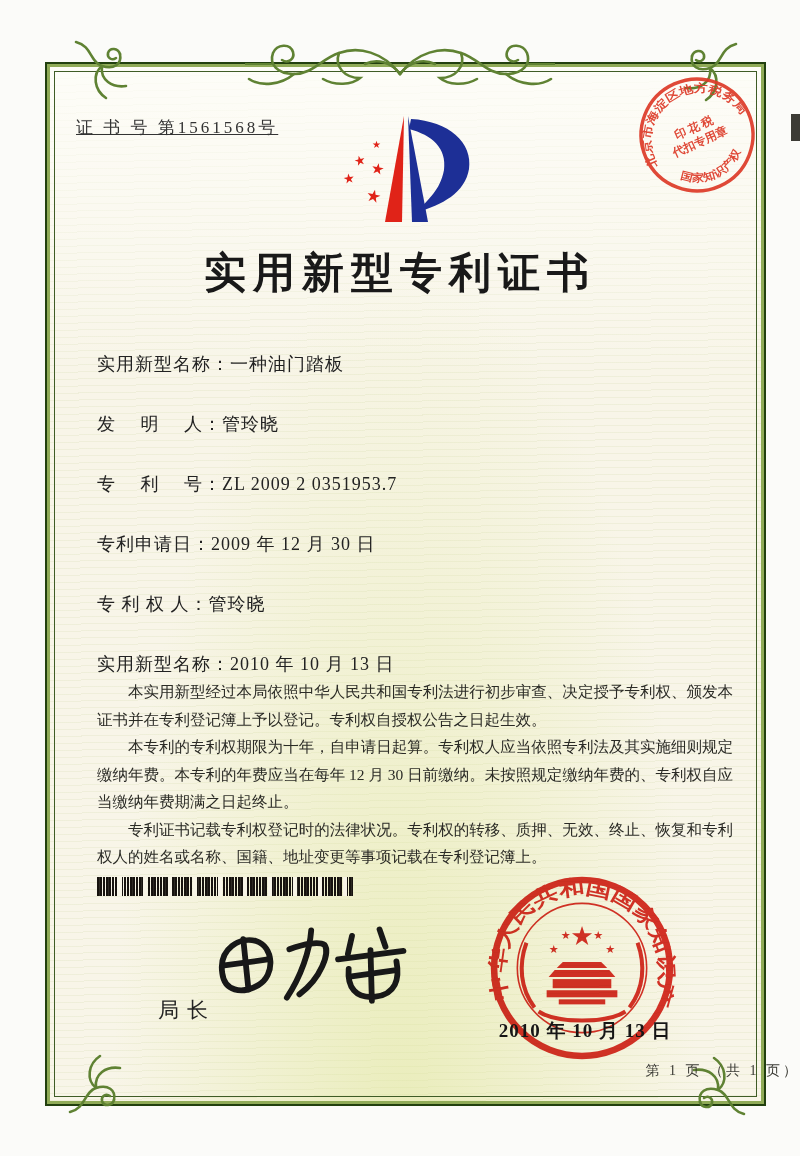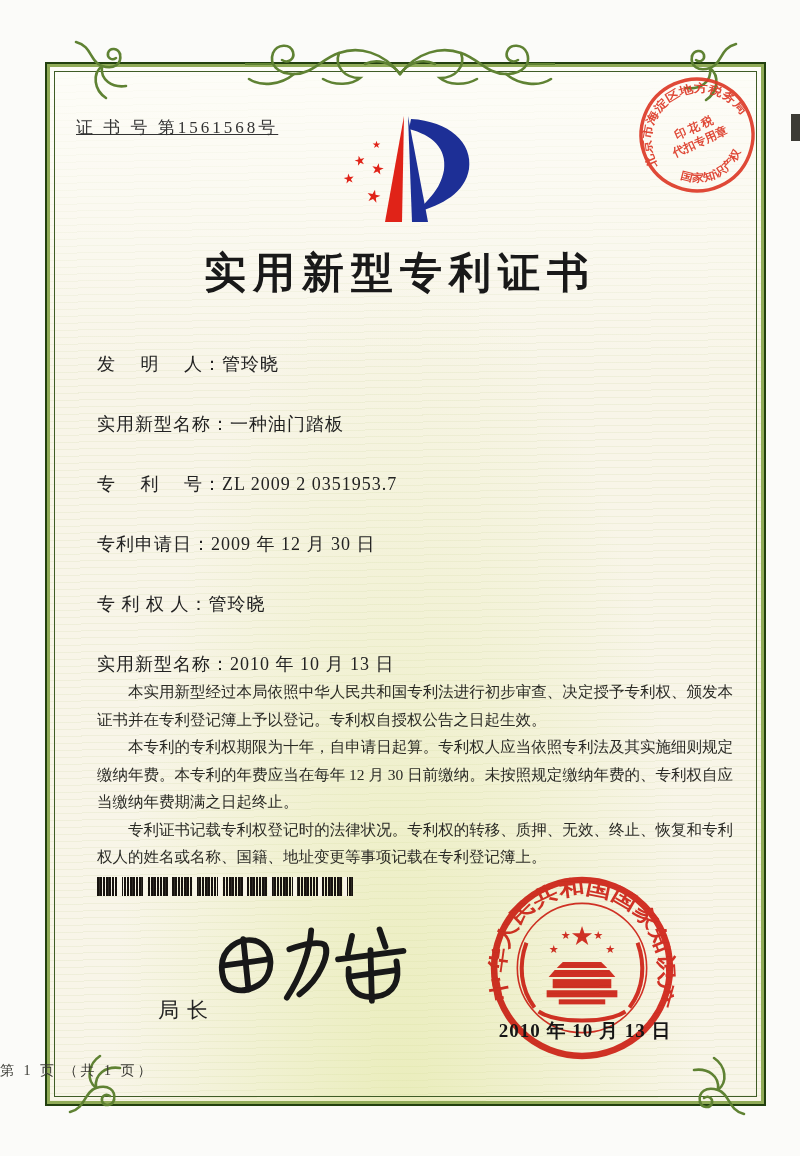--- a/index.html
+++ b/index.html
@@ -61,21 +61,21 @@
   .sig-title { position:absolute; left:158px; top:960px; font-size:21px; letter-spacing:8px; color:#222;margin-top:36px; }
   .signature { position:absolute; left:212px; top:922px; transform:rotate(-3deg); }
   
   .tax-stamp { position:absolute; left:636px; top:74px; width:122px; height:122px;
                transform:rotate(-24deg); opacity:0.92; }
   .seal { position:absolute; left:486px; top:872px; width:192px; height:192px;
           opacity:0.95; mix-blend-mode:multiply; }
   .seal-date { position:absolute; left:495px; top:1018px; width:180px; text-align:center;
                font-size:19px; letter-spacing:1px; color:#161616; font-weight:600; }
   
-  .footer { position:absolute; left:0; right:0; top:1062px; text-align:left;
+  .footer { position:absolute; left:0; right:0; top:1062px; text-align:right;
             font-size:14px; letter-spacing:3px; color:#3a3a34; }
 </style>
 </head>
 <body>
 
 <div class="paper"></div>
 <div class="frame1">
   <div class="frame2">
     <div class="frame3"></div>
   </div>
@@ -138,24 +138,24 @@
   <text x="60" y="71" font-size="11.5" fill="#dd3a28" font-weight="bold" text-anchor="middle">代扣专用章</text>
   <text font-size="10.5" fill="#dd3a28" font-weight="bold" textLength="84" lengthAdjust="spacingAndGlyphs">
     <textPath href="#taxBot" startOffset="4">国家知识产权局</textPath>
   </text>
 </svg>
 
 <div class="title">实用新型专利证书</div>
 
 <div class="fields">
   <div class="field-row">
+    <span class="lbl">实用新型名称：</span><span>一种油门踏板</span>
+  </div>
+  <div class="field-row">
     <span class="lbl">发　 明 　人：</span><span>管玲晓</span>
-  </div>
-  <div class="field-row">
-    <span class="lbl">实用新型名称：</span><span>一种油门踏板</span>
   </div>
   <div class="field-row">
     <span class="lbl">专　 利 　号：</span><span>ZL 2009 2 0351953.7</span>
   </div>
   <div class="field-row">
     <span class="lbl">专利申请日：</span><span>2009 年 12 月 30 日</span>
   </div>
   <div class="field-row">
     <span class="lbl">专 利 权 人：</span><span>管玲晓</span>
   </div>

